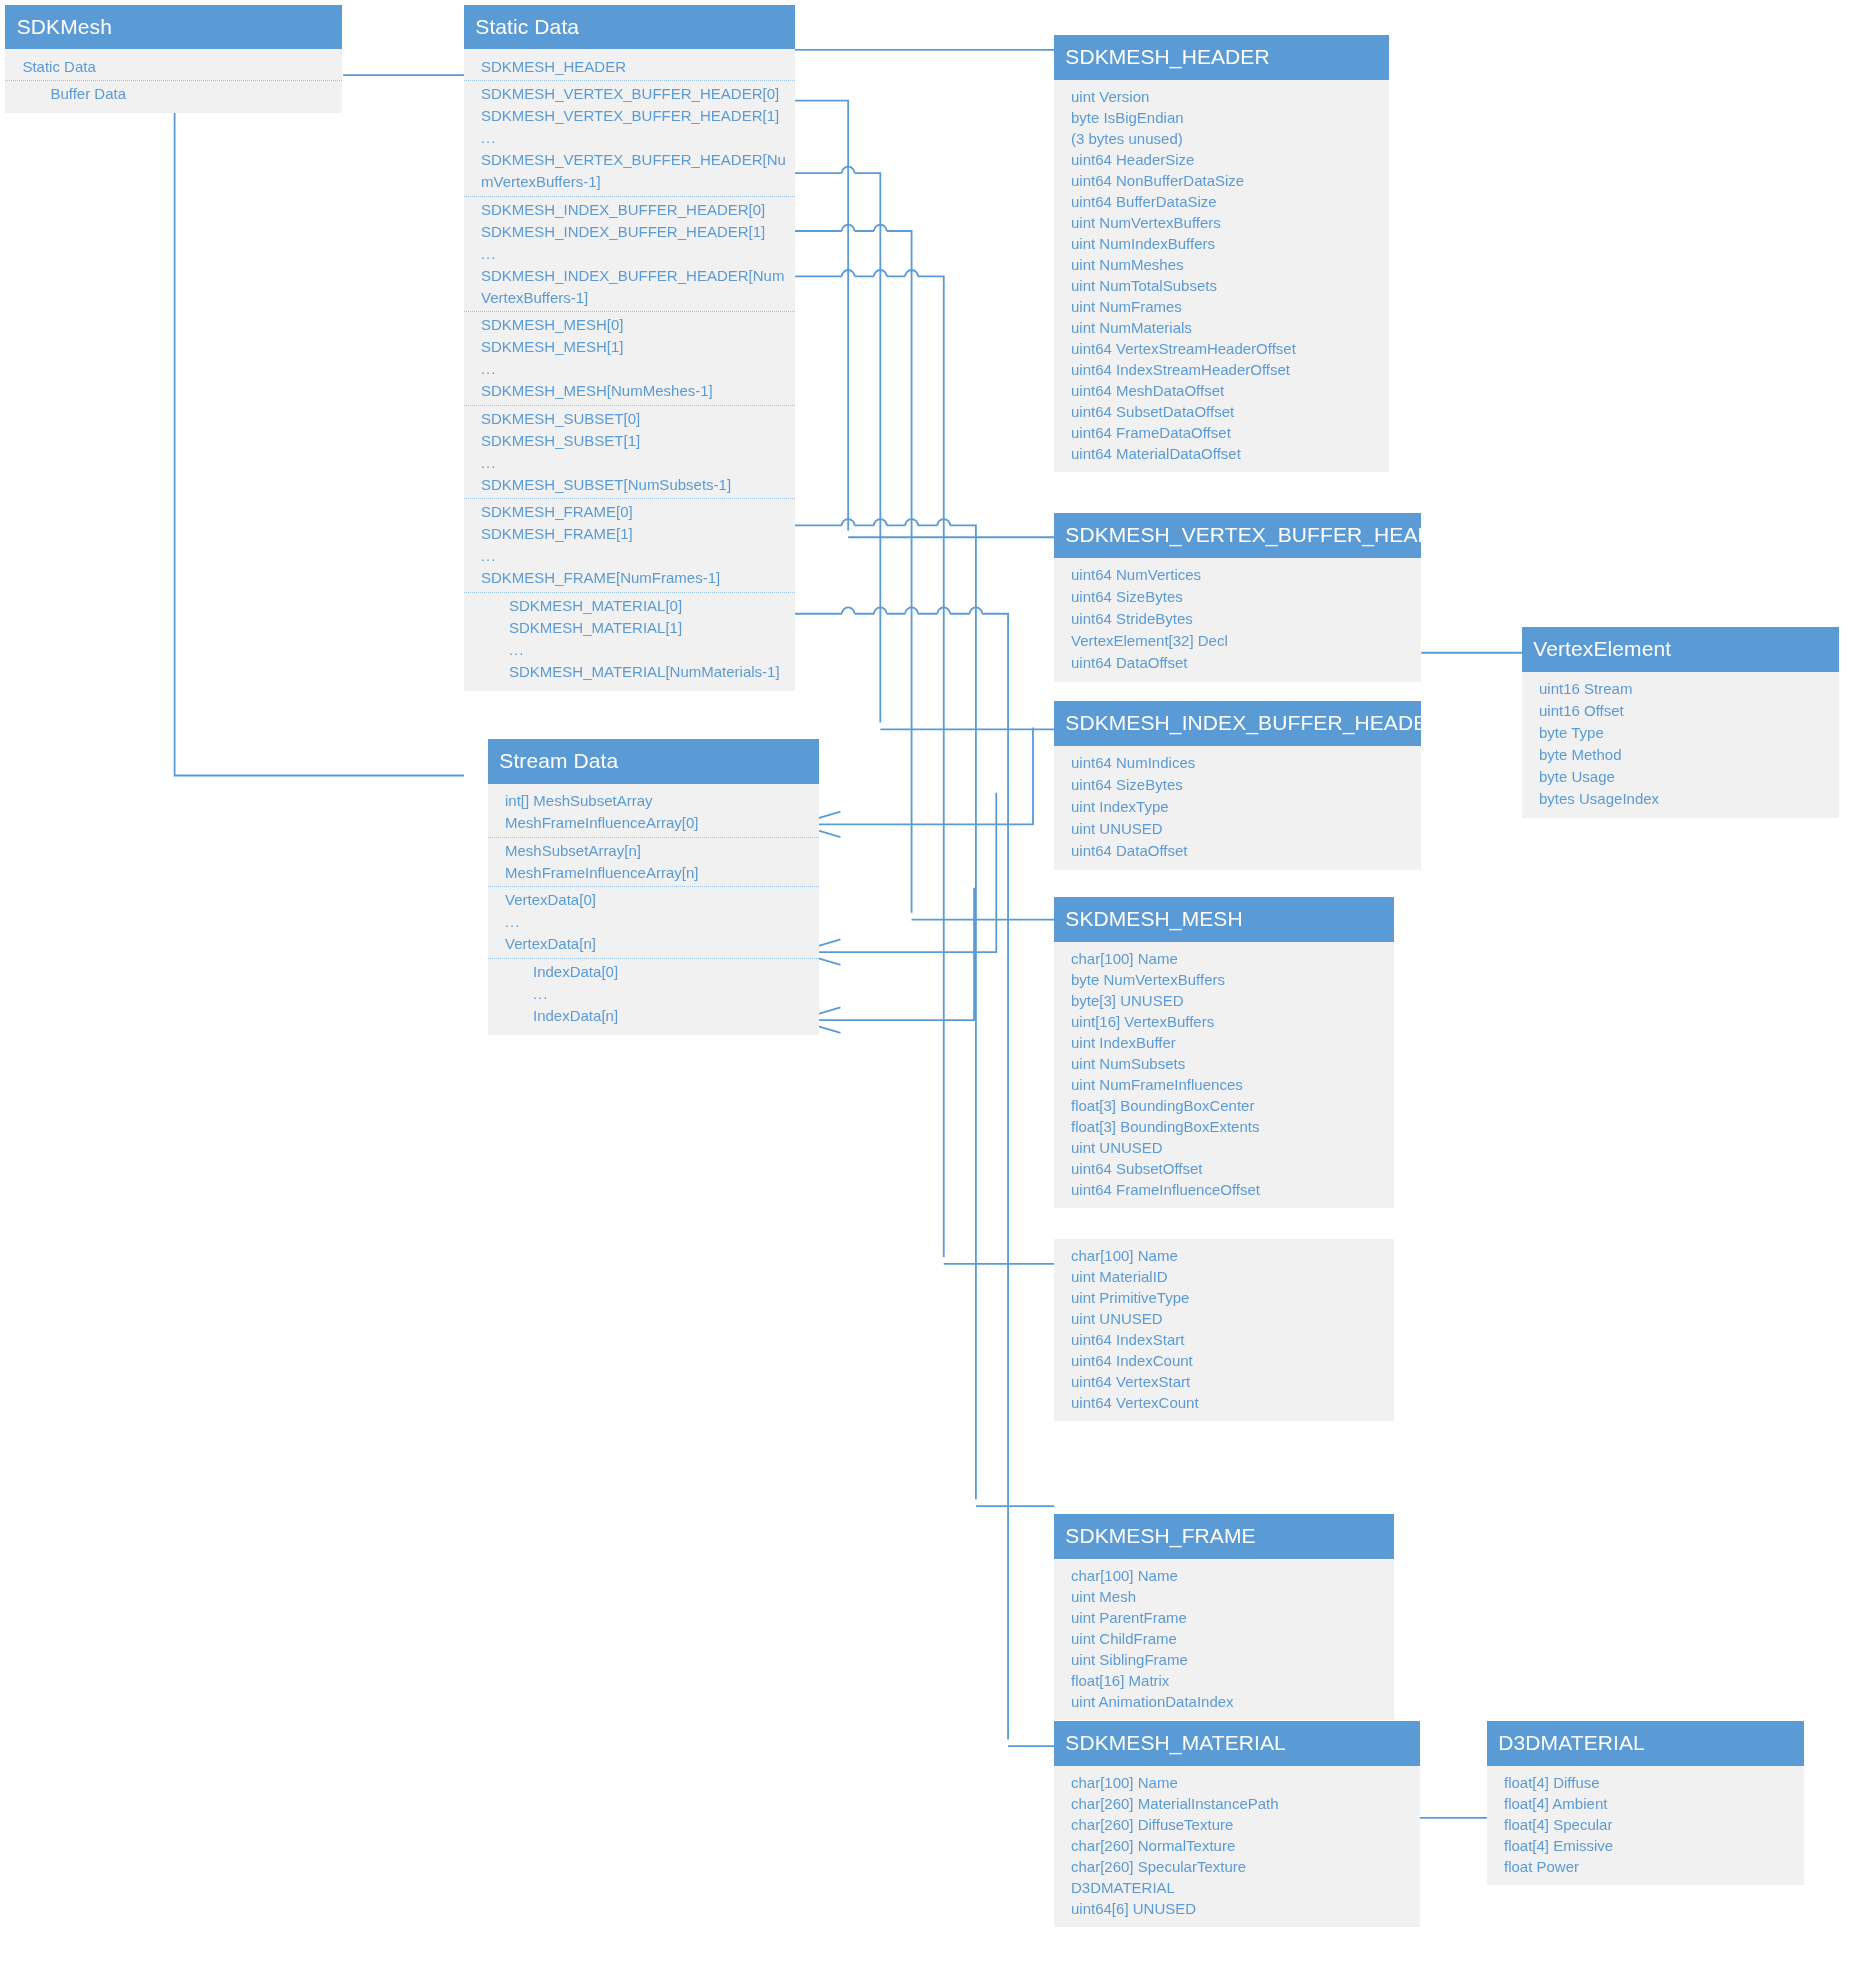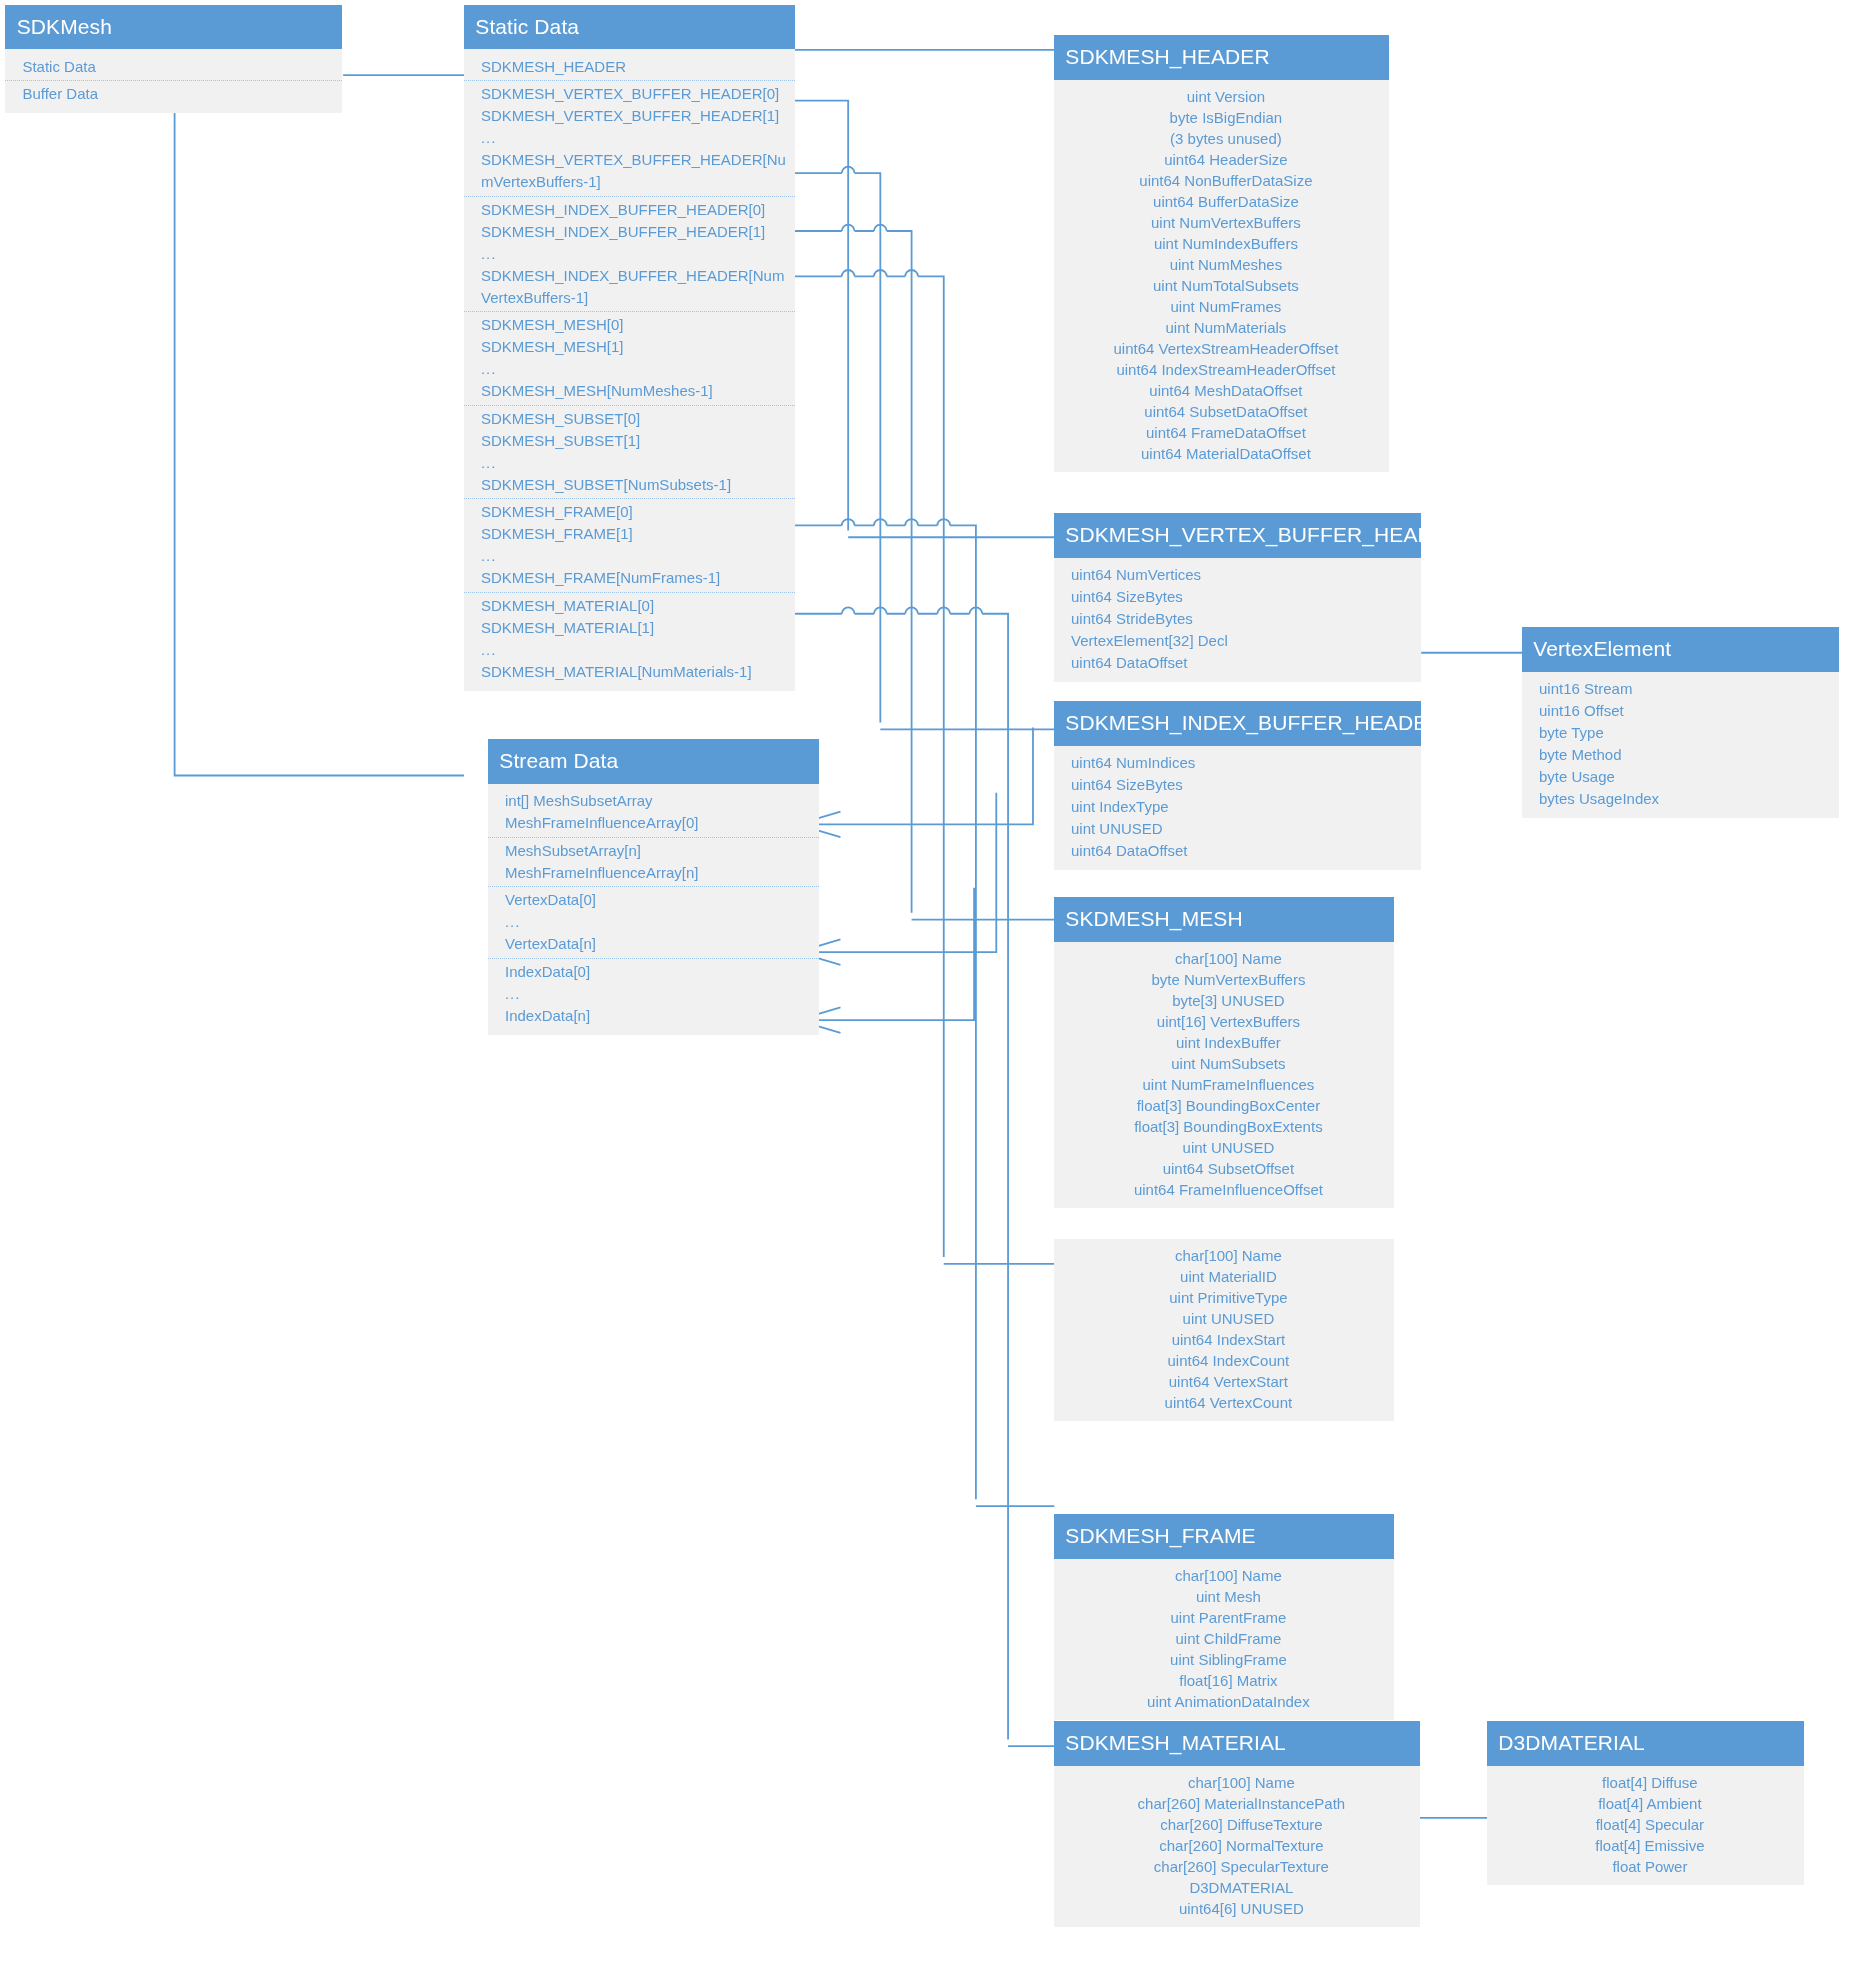--- a/index.html
+++ b/index.html
@@ -23,23 +23,23 @@
     padding:6.3px 0 8.2px 0;
   }
   .uml .row{
     color:#5b9bd5;
     font-size:15px;
     line-height:22px;
     padding:0 8.2px 0 17px;
     white-space:pre-wrap;
     word-break:break-word;
   }
-  .uml .row.compact{line-height:21px;text-align:center;}
+  .uml .row.compact{line-height:21px;}
   .grp{border-bottom:1.4px dotted #9dc3e6;padding-bottom:2.7px;margin-bottom:1.8px;}
-  .grp:last-child{border-bottom:none;padding-bottom:0;margin-bottom:0;}
+  .grp:last-child{border-bottom:none;padding-bottom:0;margin-bottom:0;margin-left:28px;}
   .grp .row{padding-top:0;padding-bottom:0;}
   .ell{color:#8fb9de;letter-spacing:0.9px;}
 </style>
 </head>
 <body>
 
 <div id="canvas">
 
   <svg class="wires" viewBox="0 0 4134 4338" xmlns="http://www.w3.org/2000/svg">
     <g fill="none" stroke="#5b9bd5" stroke-width="4">

